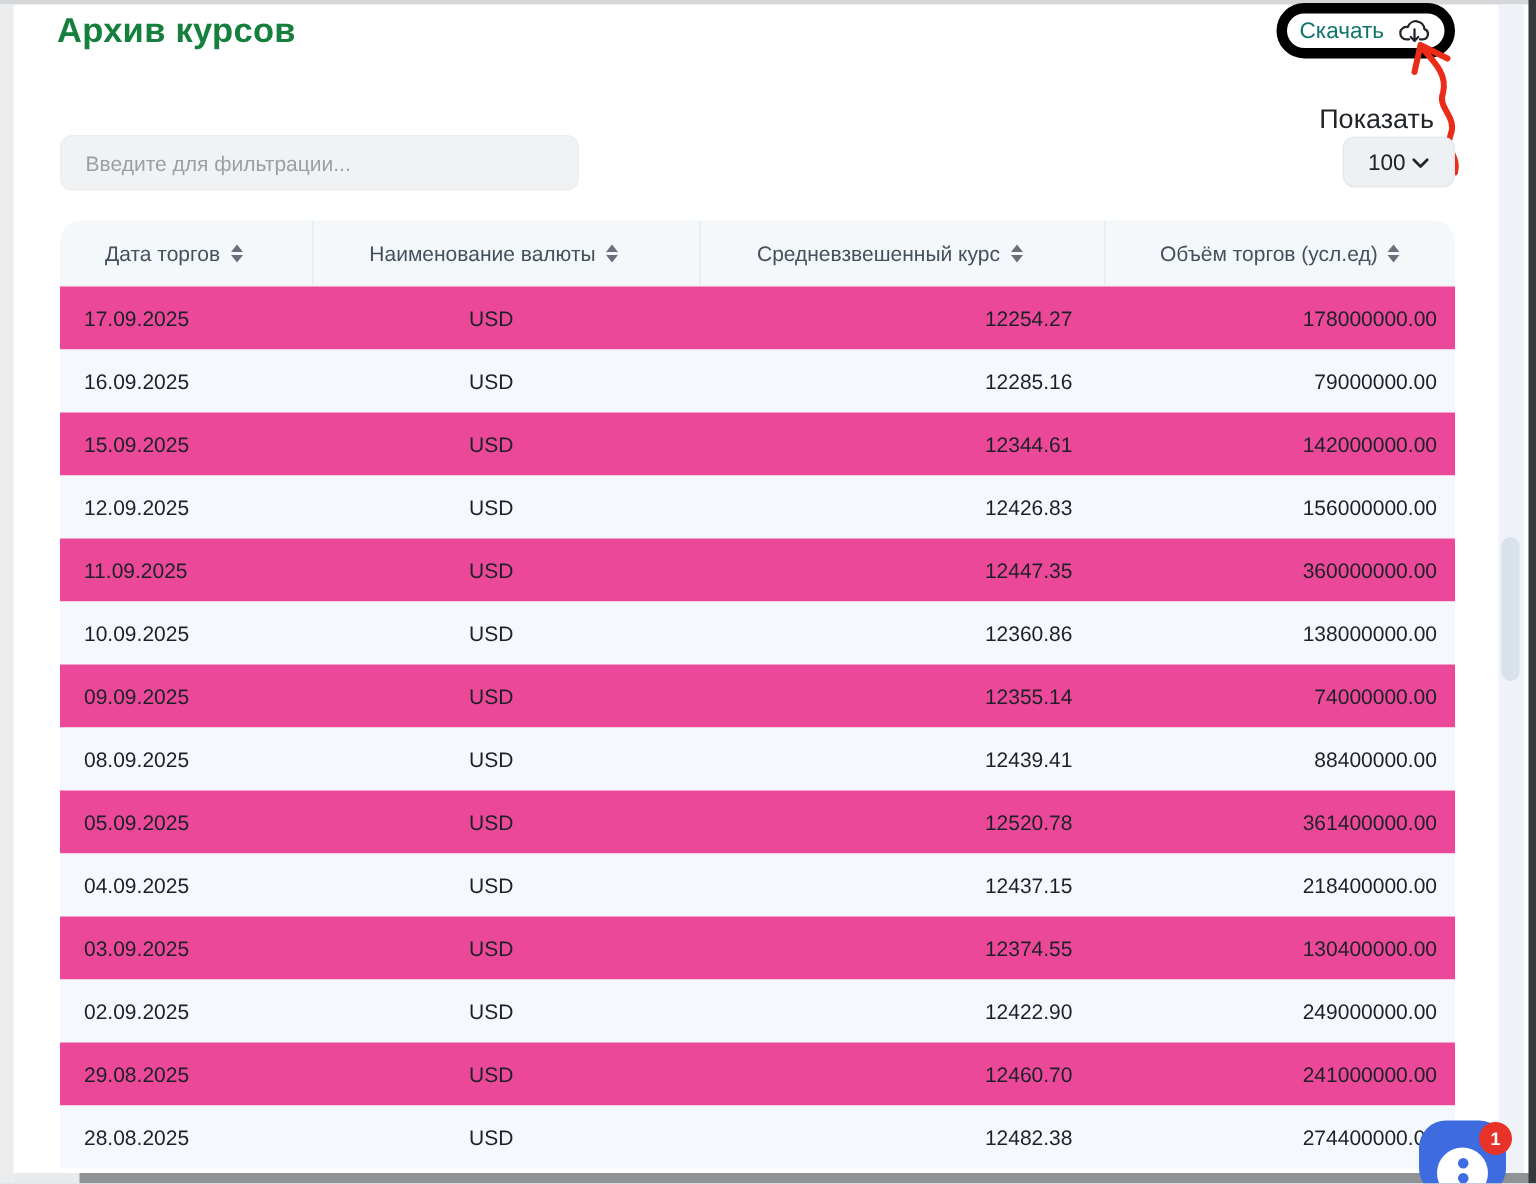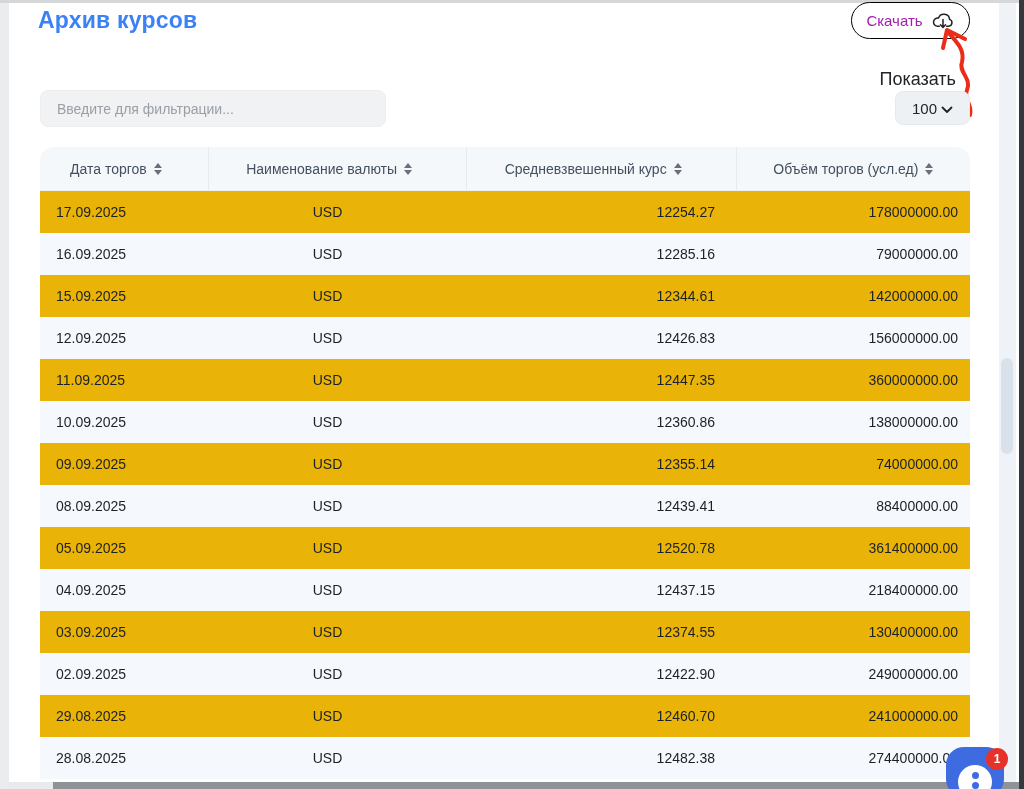--- a/index.html
+++ b/index.html
@@ -12,26 +12,26 @@
   
   .edge-top{ position:absolute; left:0; top:0; width:1024px; height:3px; background:#d5d7d9; }
   .edge-left{ position:absolute; left:0; top:3px; width:9px; height:786px; background:#eaeced; }
   .edge-right{ position:absolute; left:1019px; top:0; width:5px; height:789px; background:#35393d; }
   .vscroll-track{ position:absolute; left:999px; top:3px; width:17px; height:779px; background:#eff3f7; }
   .vscroll-thumb{ position:absolute; left:2px; top:355px; width:12px; height:96px; background:#d9e1ea; border-radius:6px; }
   .hscroll-track{ position:absolute; left:9px; top:782px; width:1015px; height:7px; background:#e8eaec; }
   .hscroll-thumb{ position:absolute; left:44px; top:0; width:971px; height:7px; background:#909396; }
 
   
-  .page-title{ position:absolute; left:38px; top:7px; font-size:23px; font-weight:700; color:#3b82f6; letter-spacing:.2px; }
+  .page-title{ position:absolute; left:38px; top:7px; font-size:23px; font-weight:700; color:#15803d; letter-spacing:.2px; }
   .download-btn{
     position:absolute; left:851px; top:2px; width:119px; height:37px;
-    background:#ffffff; border:1px solid #000000; border-radius:20px;
+    background:#ffffff; border:7px solid #000000; border-radius:20px;
     display:flex; align-items:center; justify-content:center; gap:8px;
-    font-size:15px; color:#a21caf; cursor:pointer;
+    font-size:15px; color:#0f766e; cursor:pointer;
   }
   .download-btn svg{ display:block; }
 
   .show-label{ position:absolute; left:860px; top:69px; width:96px; text-align:right; font-size:18px; color:#212529; }
   .page-size-select{
     position:absolute; left:895px; top:91px; width:75px; height:34px;
     background:#eef1f4; border:1px solid #e6e9ec; border-radius:8px;
     display:flex; align-items:center; justify-content:center; gap:4px;
     font-size:15px; color:#212529; cursor:pointer;
   }
@@ -55,21 +55,21 @@
   }
   .th{
     display:flex; align-items:center; justify-content:center; gap:7px;
     font-size:14px; color:#44505e; cursor:pointer; position:relative;
   }
   .th + .th{ border-left:1px solid #e6ebf0; }
   .sort{ display:flex; flex-direction:column; gap:2px; }
   .caret-up{ width:0; height:0; border-left:4px solid transparent; border-right:4px solid transparent; border-bottom:5px solid #69707a; }
   .caret-down{ width:0; height:0; border-left:4px solid transparent; border-right:4px solid transparent; border-top:5px solid #69707a; }
 
-  .trow{ display:flex; height:42px; background:#eab308; }
+  .trow{ display:flex; height:42px; background:#ec4899; }
   .trow:nth-child(even){ background:#f5f9fd; }
   .tcell{ display:flex; align-items:center; font-size:14px; color:#1c2127; }
   .c0{ width:160px; justify-content:flex-start; padding-left:16px; }
   .c1{ width:255px; justify-content:center; }
   .c2{ width:268px; justify-content:flex-end; padding-right:8px; }
   .c3{ width:247px; justify-content:flex-end; padding-right:12px; }
   .th.c0,.th.c1,.th.c2,.th.c3{ justify-content:center; padding:0; }
 
   
   .chat-widget{

